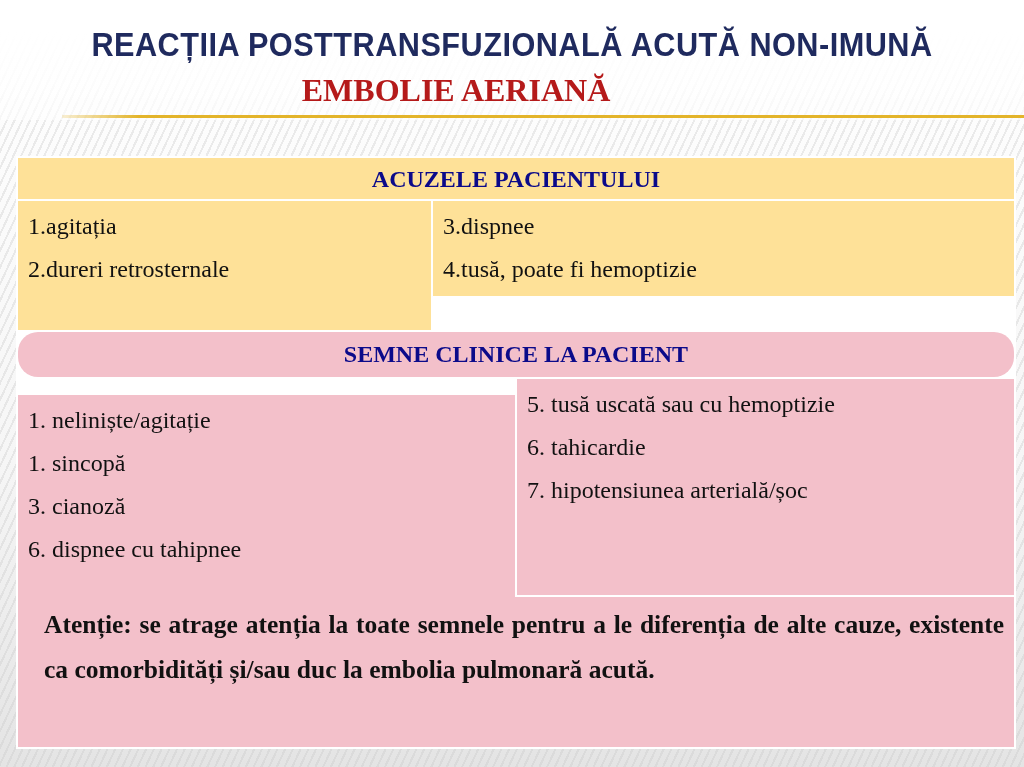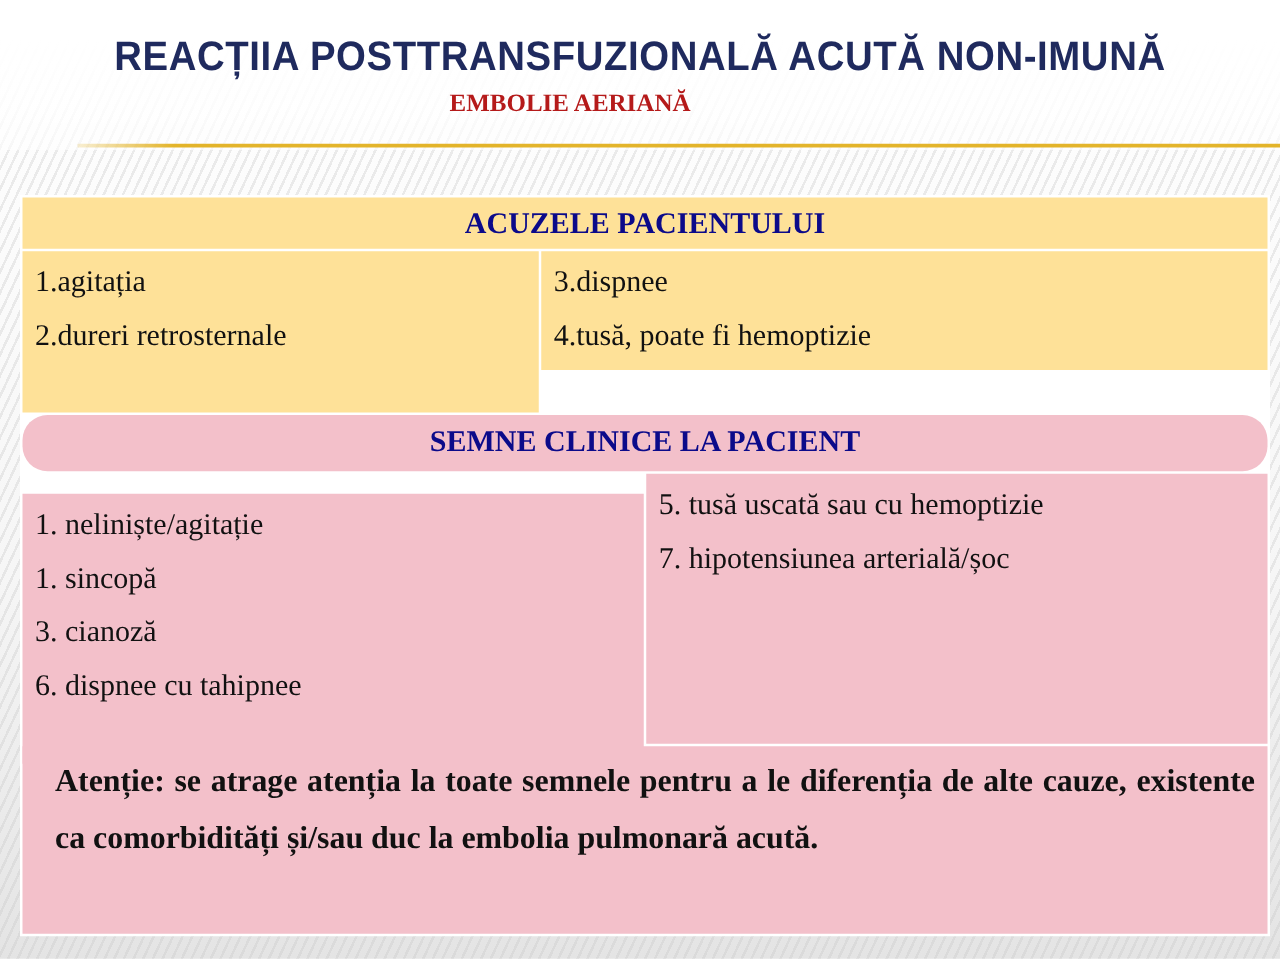--- a/index.html
+++ b/index.html
@@ -17,21 +17,21 @@
     .title-line1 {
       position:absolute; left:0; width:1024px; top:26px; text-align:center;
       font-family:"Liberation Sans Narrow","Liberation Sans", sans-serif;
       font-weight:bold; font-size:33px; color:#1f2a5e; letter-spacing:0.5px;
       transform: scaleX(0.93); transform-origin:center;
       white-space:nowrap;
     }
     .title-line2 {
       position:absolute; left:0; width:912px; top:72px; text-align:center;
       font-family:"Liberation Serif", serif;
-      font-weight:bold; font-size:20px; color:#b51a1a;
+      font-weight:bold; font-size:32px; color:#b51a1a;
       white-space:nowrap;
     }
     .title-rule {
       position:absolute; left:62px; top:115px; width:962px; height:3px;
       background: linear-gradient(90deg, rgba(227,180,40,0.2) 0%, #e3b42a 8%, #e3b42a 100%);
     }
     .tbl {
       position:absolute; left:16px; top:156px; width:1000px; height:593px;
       background:#ffffff;
     }
@@ -80,19 +80,20 @@
 
   <div class="cell pink list" style="left:2px; top:239px; width:497px; height:216px;">
     <div>1. neliniște/agitație</div>
     <div>1. sincopă</div>
     <div>3. cianoză</div>
     <div>6. dispnee cu tahipnee</div>
   </div>
 
   <div class="cell pink list" style="left:501px; top:223px; width:497px; height:216px;">
     <div>5. tusă uscată sau cu hemoptizie</div>
+    <div>6. tahicardie</div>
     <div>7. hipotensiunea arterială/șoc</div>
   </div>
 
   <div class="cell pink note" style="left:2px; top:441px; width:996px; height:150px;">
     <div>Atenție: se atrage atenția la toate semnele pentru a le diferenția de alte cauze, existente ca comorbidități și/sau duc la embolia pulmonară acută.</div>
   </div>
 </div>
 
 </body></html>

